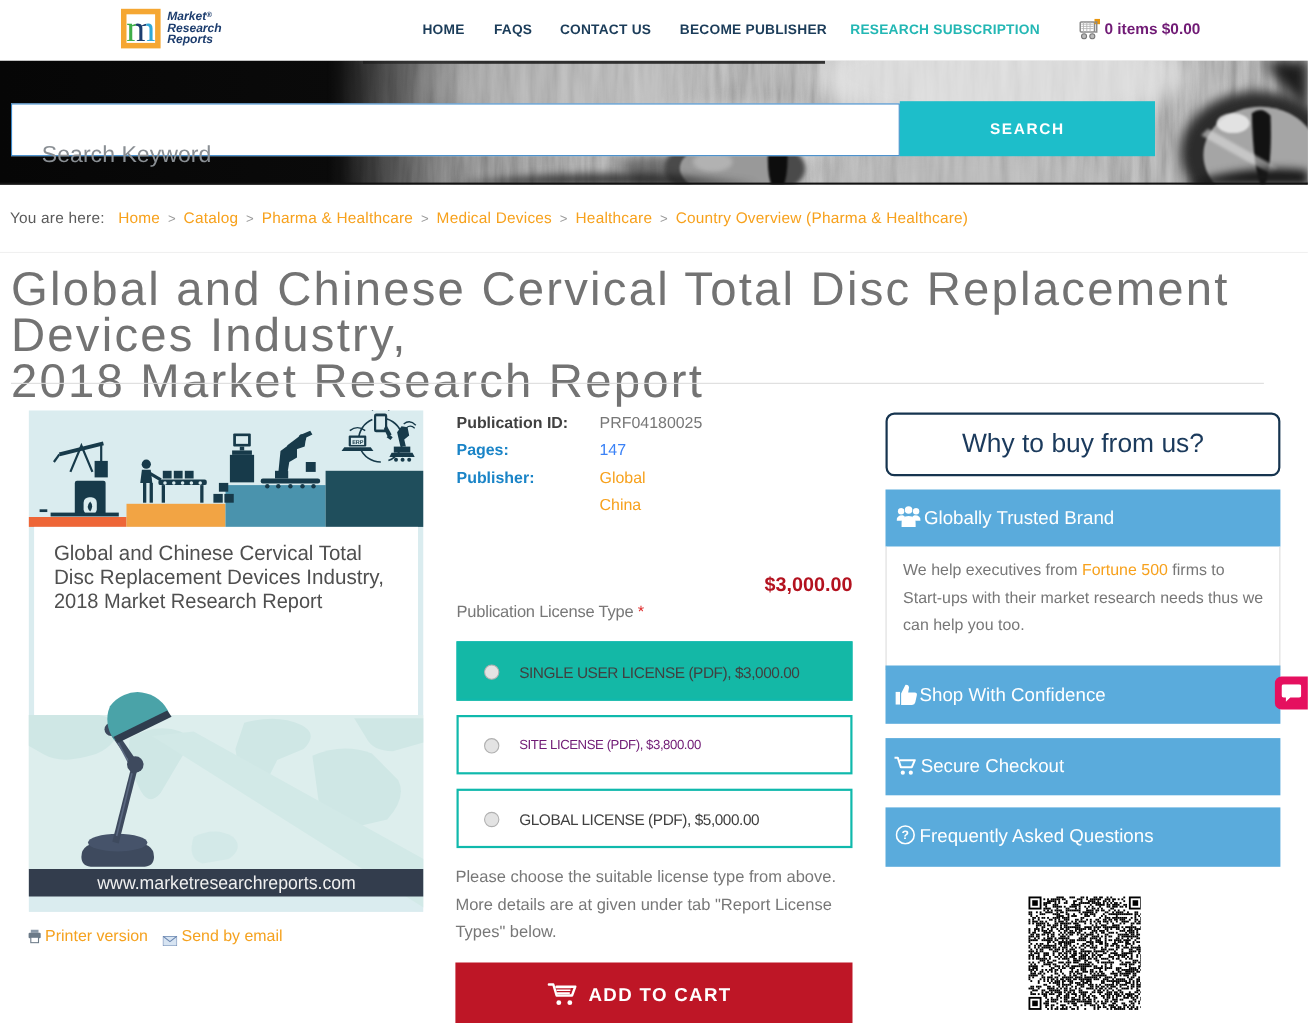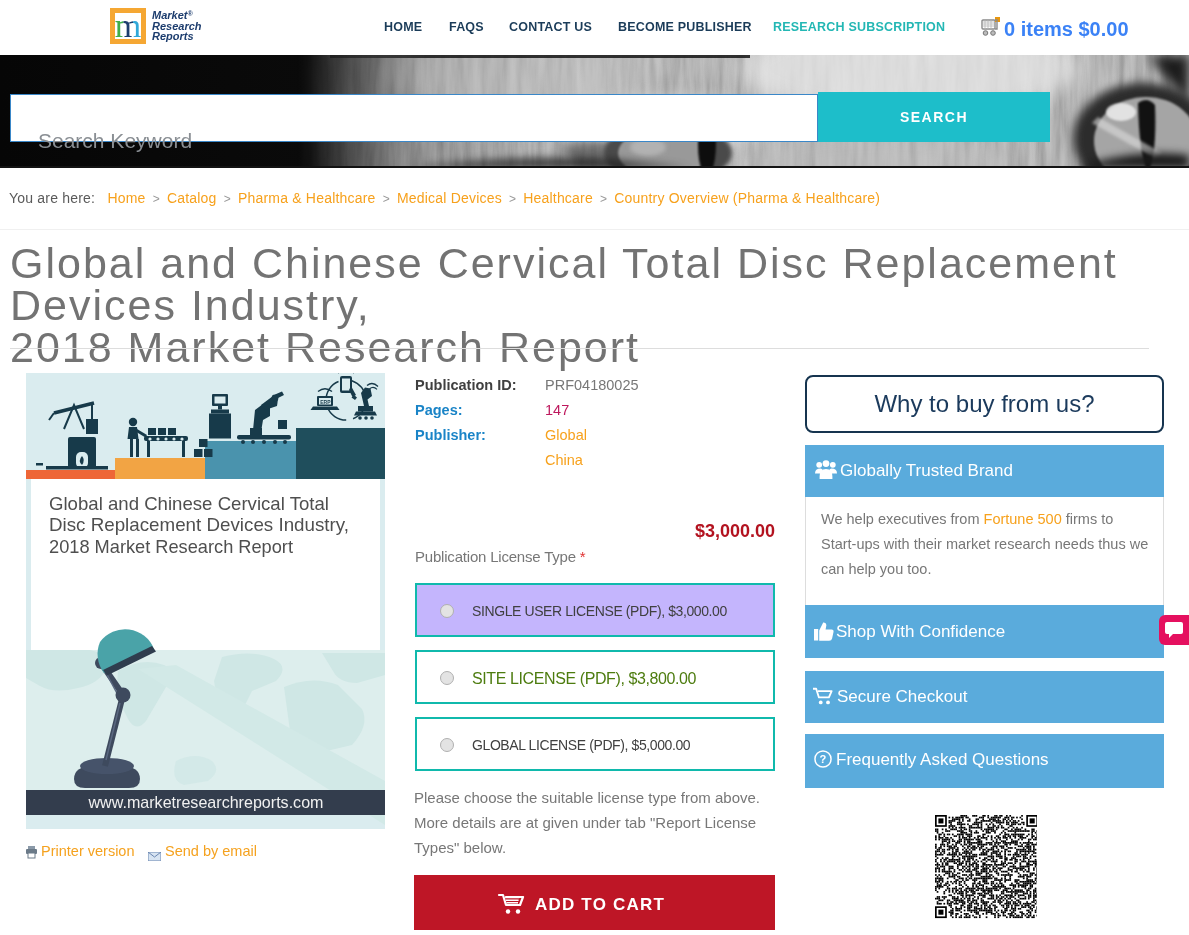--- a/index.html
+++ b/index.html
@@ -41,21 +41,21 @@
     <div class="abs" style="left:981px;top:17px;">
       <svg width="20" height="19" viewBox="0 0 20 19">
         <rect x="1" y="3" width="13" height="9" rx="1" fill="#fff" stroke="#8a8a8a" stroke-width="1.4"></rect>
         <path d="M2 5h11M2 7h11M2 9h11M4 3v9M7 3v9M10 3v9" stroke="#b5b5b5" stroke-width=".8"></path>
         <rect x="14" y="0" width="5" height="5" fill="#e8960e"></rect>
         <path d="M14 3 L16 3 16 12 14 12" stroke="#8a8a8a" stroke-width="1.4" fill="none"></path>
         <circle cx="4.5" cy="16" r="2.3" fill="#bbb" stroke="#777" stroke-width="1"></circle>
         <circle cx="12" cy="16" r="2.3" fill="#bbb" stroke="#777" stroke-width="1"></circle>
       </svg>
     </div>
-    <div class="abs" style="left:1004px;top:18px;font-weight:bold;font-size:20px;color:#3b82f6;">0 items $0.00</div>
+    <div class="abs" style="left:1004px;top:18px;font-weight:bold;font-size:14px;color:#701a75;">0 items $0.00</div>
   </div>
 
   <div class="abs" style="left:0;top:55px;width:1189px;height:113px;">
     <svg width="1189" height="113" viewBox="0 0 1189 113">
       <defs>
         <linearGradient id="furg" x1="0" y1="0" x2="1" y2="0">
           <stop offset="0%" stop-color="#060606"></stop>
             <stop offset="26%" stop-color="#0a0a0a"></stop>
           <stop offset="34%" stop-color="#606060"></stop>
             <stop offset="45%" stop-color="#a2a2a2"></stop>
@@ -239,36 +239,36 @@
   <div class="abs" style="left:148px;top:847px;width:13px;height:9px;">
     <svg width="13" height="9" viewBox="0 0 13 9">
       <rect x="0" y="0" width="13" height="9" rx="1" fill="#d7e4f2" stroke="#6b86b0" stroke-width="1"></rect>
       <path d="M0 0 L6.5 5 13 0" stroke="#6b86b0" stroke-width="1" fill="none"></path>
     </svg>
   </div>
   <div class="abs" style="left:165px;top:843px;font-size:14.5px;color:#f5a21f;">Send by email</div>
 
   <div class="abs" style="left:415px;top:373px;width:360px;font-size:14.5px;line-height:25px;">
     <div style="position:relative;"><span style="font-weight:bold;color:#404040;">Publication ID:</span><span class="abs" style="left:130px;color:#777;">PRF04180025</span></div>
-    <div style="position:relative;"><span style="font-weight:bold;color:#1a84c7;">Pages:</span><span class="abs" style="left:130px;color:#be185d;">147</span></div>
+    <div style="position:relative;"><span style="font-weight:bold;color:#1a84c7;">Pages:</span><span class="abs" style="left:130px;color:#3b82f6;">147</span></div>
     <div style="position:relative;height:25px;"><span style="font-weight:bold;color:#1a84c7;">Publisher:</span><span class="abs" style="left:130px;color:#f7a11c;">Global</span></div>
     <div style="position:relative;height:25px;">
         <span class="abs" style="left:130px;color:#f7a11c;">China</span>
       </div>
   </div>
   <div class="abs" style="left:415px;top:521px;width:360px;text-align:right;font-weight:bold;font-size:18px;color:#b3121f;">$3,000.00</div>
   <div class="abs" style="left:415px;top:548px;font-size:15px;letter-spacing:-0.2px;color:#777;">Publication License Type <span style="color:#e03131;">*</span></div>
 
-  <div class="abs" style="left:415px;top:583px;width:360px;height:54px;border:2px solid #10b9ac;background:#c4b5fd;">
+  <div class="abs" style="left:415px;top:583px;width:360px;height:54px;border:2px solid #10b9ac;background:#14b8a6;">
     <span class="abs" style="left:23px;top:19px;width:14px;height:14px;border-radius:50%;background:#e3e3e3;border:1px solid #b0b0b0;"></span>
     <span class="abs" style="left:55px;top:18px;font-size:14px;letter-spacing:-0.4px;color:#404040;white-space:nowrap;">SINGLE USER LICENSE (PDF), $3,000.00</span>
   </div>
   <div class="abs" style="left:415px;top:650px;width:360px;height:54px;border:2px solid #10b9ac;background:#fff;">
     <span class="abs" style="left:23px;top:19px;width:14px;height:14px;border-radius:50%;background:#e3e3e3;border:1px solid #b0b0b0;"></span>
-    <span class="abs" style="left:55px;top:18px;font-size:16px;letter-spacing:-0.4px;color:#4d7c0f;white-space:nowrap;">SITE LICENSE (PDF), $3,800.00</span>
+    <span class="abs" style="left:55px;top:18px;font-size:12px;letter-spacing:-0.4px;color:#701a75;white-space:nowrap;">SITE LICENSE (PDF), $3,800.00</span>
   </div>
   <div class="abs" style="left:415px;top:717px;width:360px;height:54px;border:2px solid #10b9ac;background:#fff;">
     <span class="abs" style="left:23px;top:19px;width:14px;height:14px;border-radius:50%;background:#e3e3e3;border:1px solid #b0b0b0;"></span>
     <span class="abs" style="left:55px;top:18px;font-size:14px;letter-spacing:-0.4px;color:#404040;white-space:nowrap;">GLOBAL LICENSE (PDF), $5,000.00</span>
   </div>
 
   <div class="abs" style="left:414px;top:785px;width:350px;font-size:15px;line-height:25px;color:#777;">Please choose the suitable license type from above.<br>More details are at given under tab "Report License<br>Types" below.</div>
 
   <div class="abs" style="left:414px;top:875px;width:361px;height:55px;background:#be1626;color:#fff;">
     <span style="display:inline-block;margin:17px 0 0 83px;font-weight:bold;font-size:17px;letter-spacing:1.2px;white-space:nowrap;">

